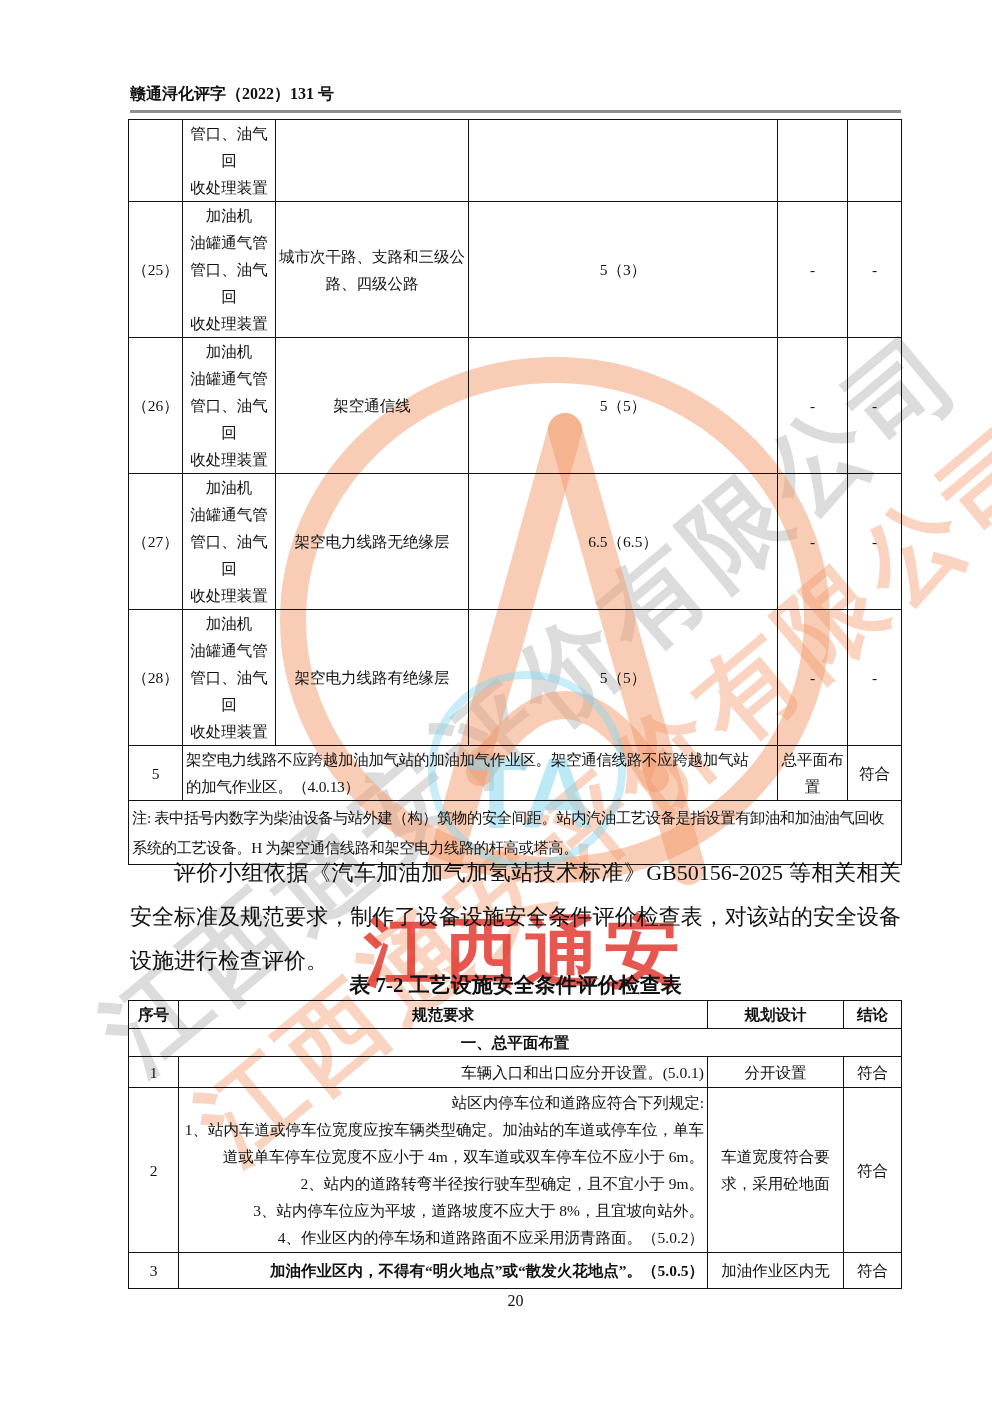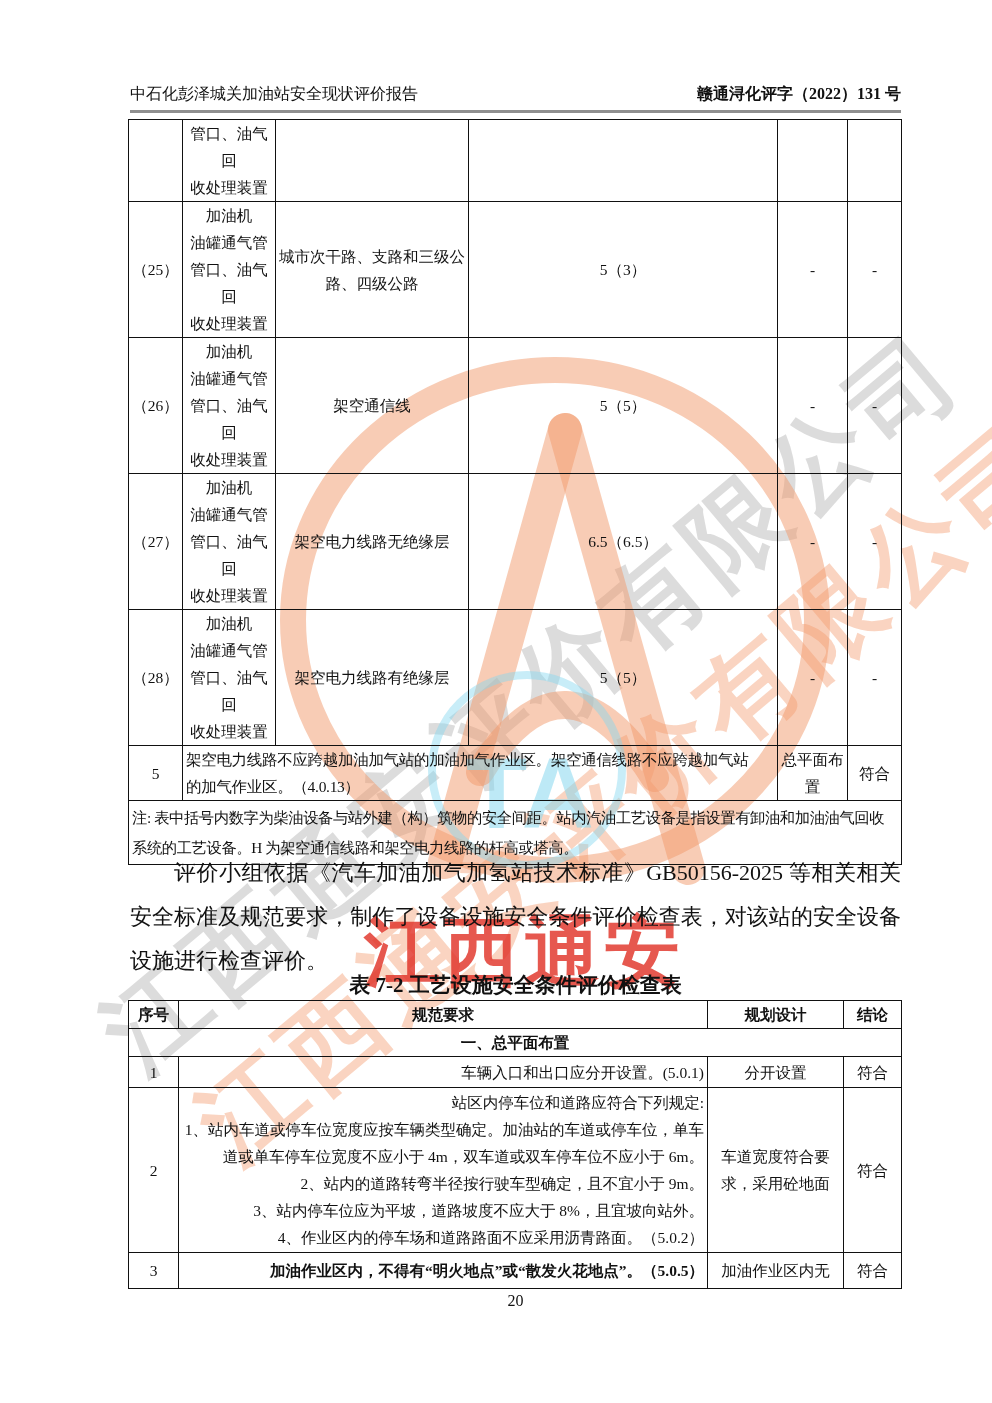--- a/index.html
+++ b/index.html
@@ -58,21 +58,20 @@
       <path d="M480,772 Q565,635 655,778" stroke-width="28"></path>
     </g>
     <g>
       <circle cx="527" cy="770" r="95" stroke="#86d7ef" stroke-opacity="0.45" stroke-width="8" fill="none"></circle>
       <text x="466" y="828" font-size="100" font-weight="bold" fill="#86d7ef" fill-opacity="0.55" letter-spacing="2" font-family="Liberation Sans, sans-serif">TA</text>
     </g>
     <text x="364" y="978" font-size="76" font-weight="bold" fill="#e03328" fill-opacity="0.82" letter-spacing="4" font-family="Liberation Serif, serif">江西通安</text>
   </svg>
 
   <div class="hdr">
-    <span class="left">中石化彭泽城关加油站安全现状评价报告</span>
     <span class="right">赣通浔化评字（2022）131 号</span>
   </div>
   <div class="hdr-rule"></div>
 
   <table class="t1">
     <colgroup>
         <col style="width:54px">
         <col style="width:93px">
         <col style="width:193px">
         <col style="width:309px">

